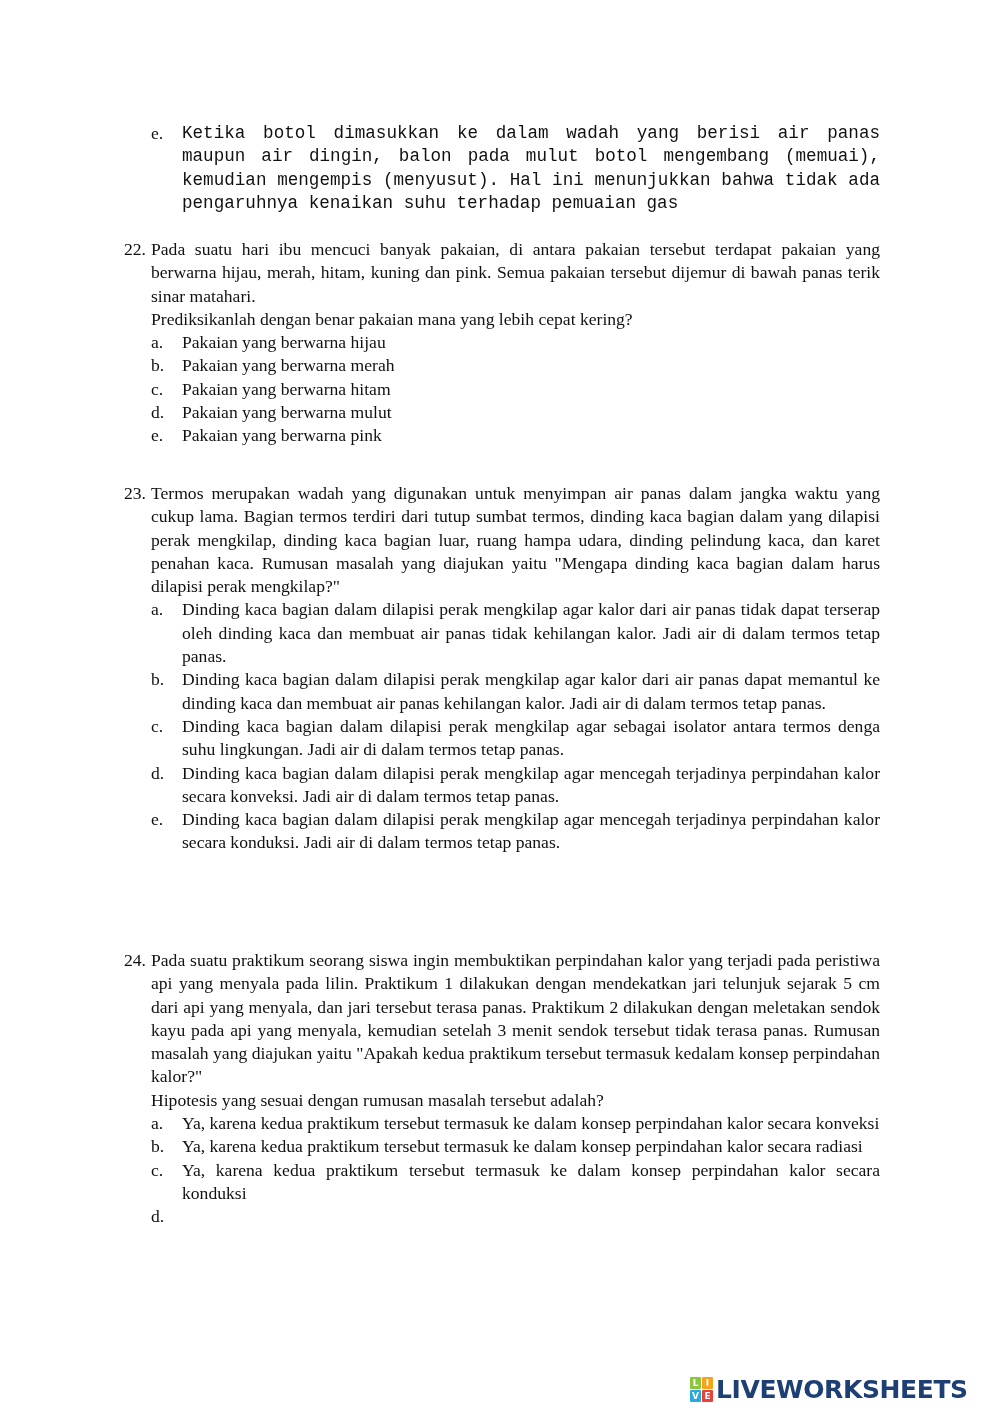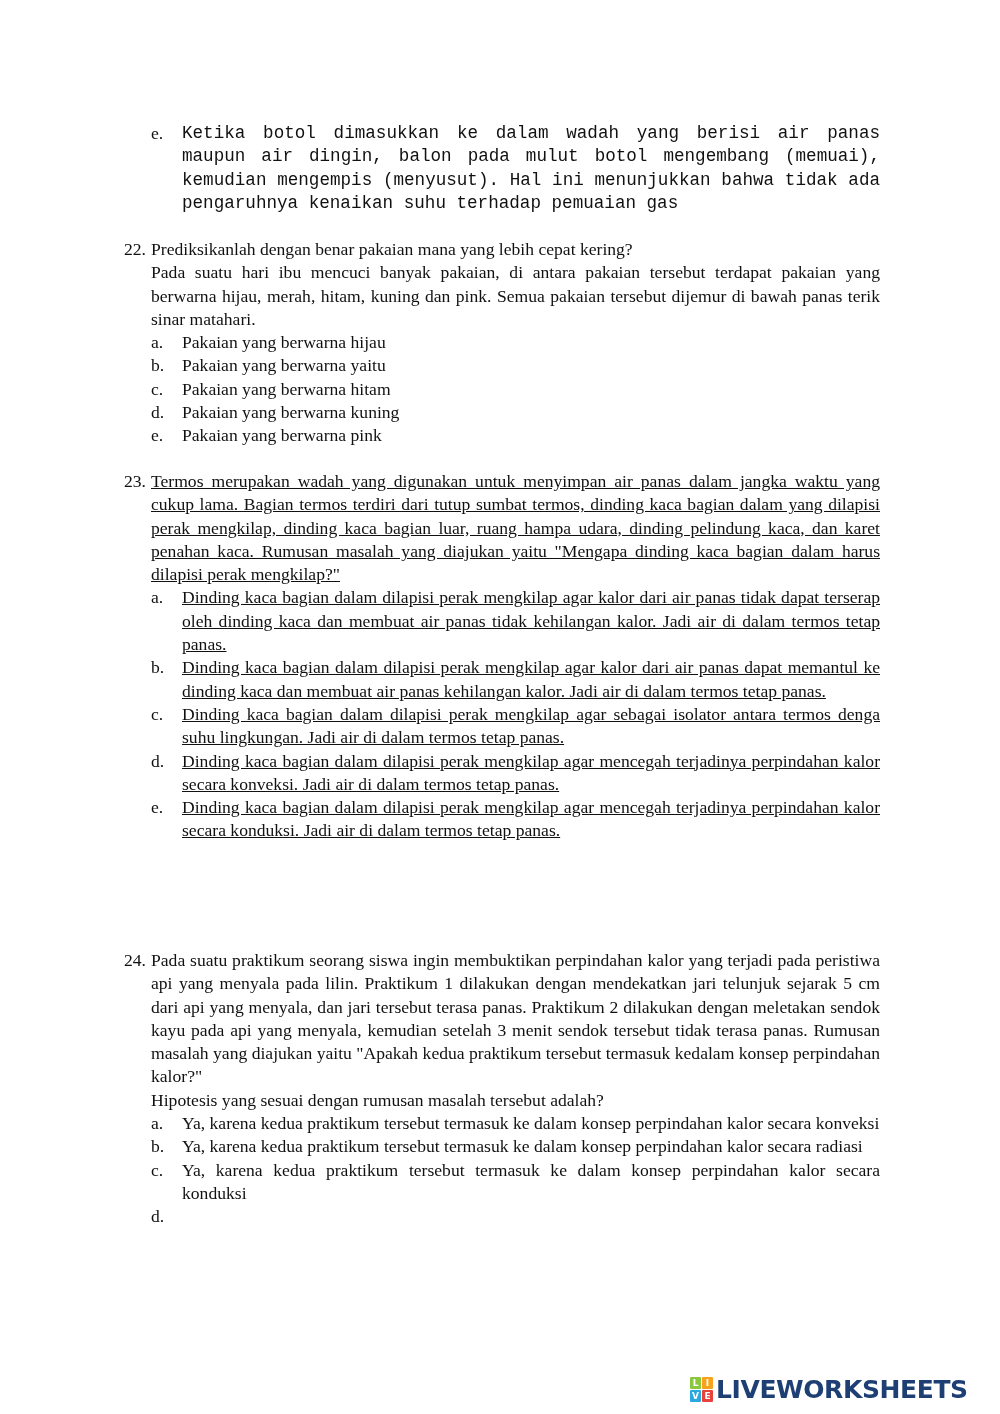--- a/index.html
+++ b/index.html
@@ -27,33 +27,33 @@
 <div class="page">
 
   <div class="top-opt" style="top:122px;">
     <span class="letter">e.</span>
     <span class="txt">Ketika botol dimasukkan ke dalam wadah yang berisi air panas maupun air dingin, balon pada mulut botol mengembang (memuai),  kemudian mengempis (menyusut). Hal ini menunjukkan bahwa tidak ada pengaruhnya kenaikan suhu terhadap pemuaian gas</span>
   </div>
 
   <div class="q" style="top:238px;">
     <span class="num">22.</span>
     <div class="stem">
+      <p>Pada suatu hari ibu mencuci banyak pakaian, di antara pakaian tersebut terdapat pakaian yang berwarna hijau, merah, hitam, kuning dan pink. Semua pakaian tersebut dijemur di bawah panas terik sinar matahari.</p>
       <p>Prediksikanlah dengan benar pakaian mana yang lebih cepat kering?</p>
-      <p>Pada suatu hari ibu mencuci banyak pakaian, di antara pakaian tersebut terdapat pakaian yang berwarna hijau, merah, hitam, kuning dan pink. Semua pakaian tersebut dijemur di bawah panas terik sinar matahari.</p>
     </div>
     <ul class="opts">
       <li><span class="letter">a.</span><span>Pakaian yang berwarna hijau</span></li>
-      <li><span class="letter">b.</span><span>Pakaian yang berwarna yaitu</span></li>
+      <li><span class="letter">b.</span><span>Pakaian yang berwarna merah</span></li>
       <li><span class="letter">c.</span><span>Pakaian yang berwarna hitam</span></li>
-      <li><span class="letter">d.</span><span>Pakaian yang berwarna kuning</span></li>
+      <li><span class="letter">d.</span><span>Pakaian yang berwarna mulut</span></li>
       <li><span class="letter">e.</span><span>Pakaian yang berwarna pink</span></li>
     </ul>
   </div>
 
-  <div class="q" style="top:470px;text-decoration:underline;">
+  <div class="q" style="top:482px;">
     <span class="num">23.</span>
     <div class="stem">
       <p>Termos merupakan wadah yang digunakan untuk menyimpan air panas dalam jangka waktu yang cukup lama. Bagian termos terdiri dari tutup sumbat termos, dinding kaca bagian dalam yang dilapisi perak mengkilap, dinding kaca bagian luar, ruang hampa udara, dinding pelindung kaca, dan karet penahan kaca. Rumusan masalah yang diajukan yaitu "Mengapa dinding kaca bagian dalam harus dilapisi perak mengkilap?"</p>
     </div>
     <ul class="opts">
       <li><span class="letter">a.</span><span>Dinding kaca bagian dalam dilapisi perak mengkilap agar kalor dari air panas tidak dapat terserap oleh dinding kaca dan membuat air panas tidak kehilangan kalor. Jadi air di dalam termos tetap panas.</span></li>
       <li><span class="letter">b.</span><span>Dinding kaca bagian dalam dilapisi perak mengkilap agar kalor dari air panas dapat memantul ke dinding kaca dan membuat air panas kehilangan kalor. Jadi air di dalam termos tetap panas.</span></li>
       <li><span class="letter">c.</span><span>Dinding kaca bagian dalam dilapisi perak mengkilap agar sebagai isolator antara termos denga suhu lingkungan. Jadi air di dalam termos tetap panas.</span></li>
       <li><span class="letter">d.</span><span>Dinding kaca bagian dalam dilapisi perak mengkilap agar mencegah terjadinya perpindahan kalor secara konveksi. Jadi air di dalam termos tetap panas.</span></li>
       <li><span class="letter">e.</span><span>Dinding kaca bagian dalam dilapisi perak mengkilap agar mencegah terjadinya perpindahan kalor secara konduksi. Jadi air di dalam termos tetap panas.</span></li>

